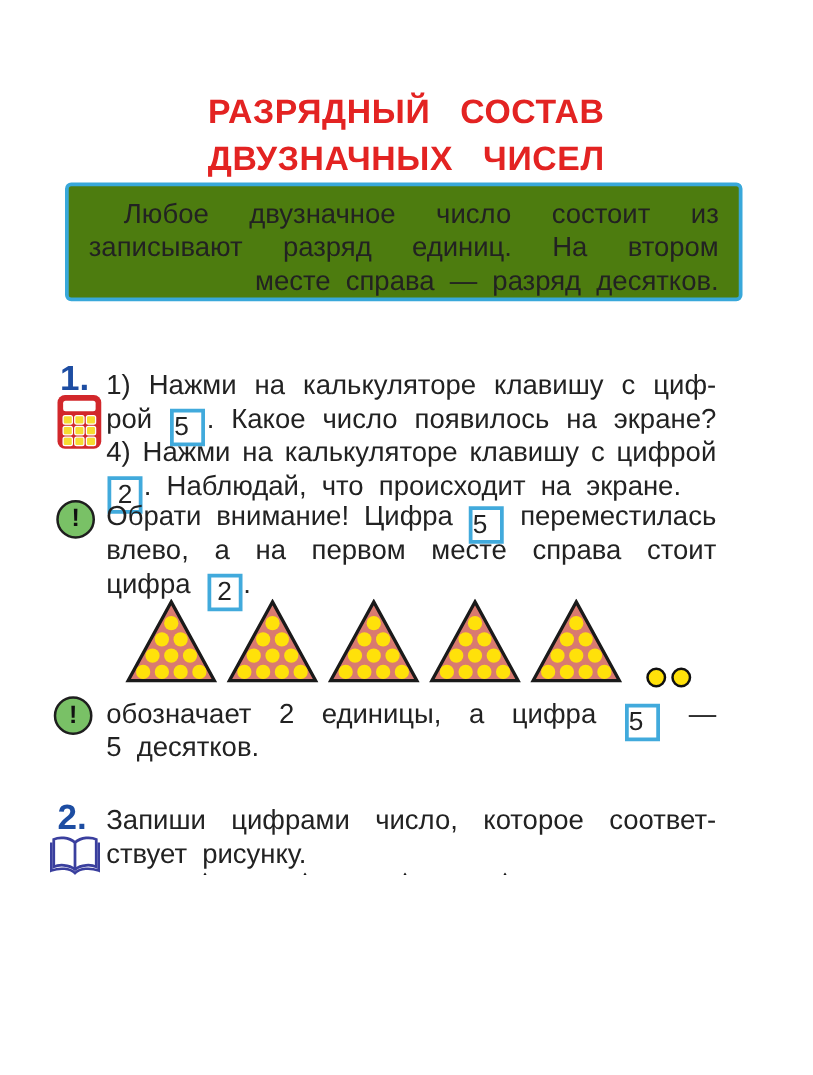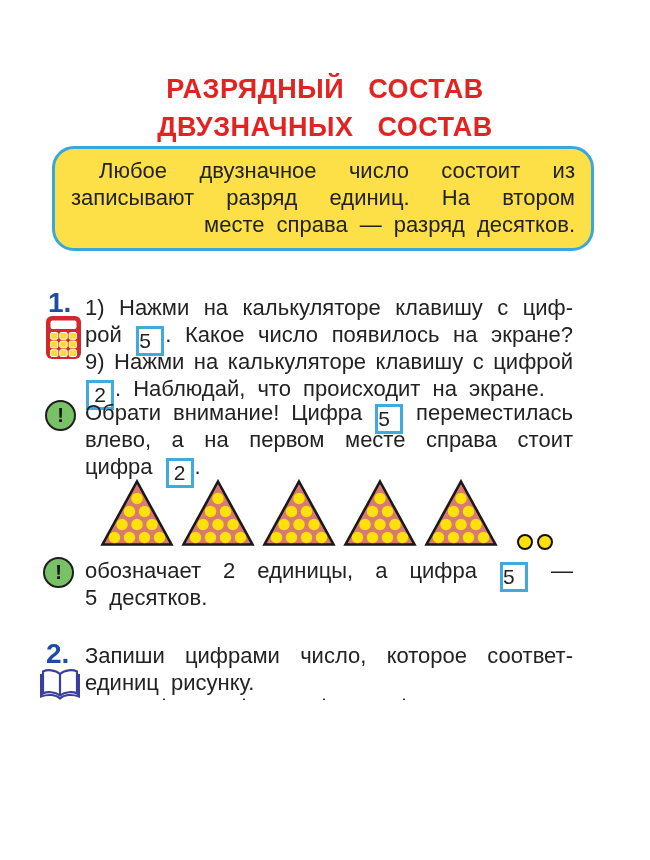--- a/index.html
+++ b/index.html
@@ -9,22 +9,22 @@
   }
   
   .title {
     position:absolute; left:0; right:0; top:70px; text-align:center;
     color:#E32322; font-weight:bold; font-size:27px; line-height:38px;
     word-spacing:16px; letter-spacing:0.5px;
   }
   
   .infobox {
     position:absolute; left:52px; top:146px; width:504px;
-    padding:8px 16px 10px 16px;
-    background:#fde047; border:3px solid #38A8DA; border-radius:22px;
+    padding:8px 16px 0 16px;
+    background:#4d7c0f; border:3px solid #38A8DA; border-radius:5px;
   }
   .infobox .line { font-size:22px; line-height:27px; height:27px; }
   
   .textcol { position:absolute; left:85px; width:488px; }
   .textcol .line { font-size:22px; line-height:27px; height:27px; }
   .line { overflow:visible; }
   .ljustify { text-align:justify; text-align-last:justify; }
   .lleft    { text-align:left;  word-spacing:6px; }
   .lcenter  { text-align:right; word-spacing:6px; }
   .indent   { text-indent:28px; }
@@ -64,21 +64,21 @@
     font-size:25px; font-weight:bold; text-align:center; line-height:40px;
   }
 </style>
 </head>
 <body>
 
 <div class="page">
 
   <div class="title">
     <div>РАЗРЯДНЫЙ СОСТАВ</div>
-    <div>ДВУЗНАЧНЫХ СОСТАВ</div>
+    <div>ДВУЗНАЧНЫХ ЧИСЕЛ</div>
   </div>
 
   <div class="infobox">
       <div class="line ljustify indent">Любое двузначное число состоит из</div>
       <div class="line ljustify">записывают разряд единиц. На втором</div>
       <div class="line lcenter">месте справа — разряд десятков.</div>
     </div>
 
   <div class="marker" style="left:48px; top:289px;">1.</div>
 
@@ -96,21 +96,21 @@
         <rect x="5.5" y="34.7" width="7.4" height="6.8" rx="1.5"></rect>
           <rect x="14.8" y="34.7" width="7.4" height="6.8" rx="1.5"></rect>
           <rect x="24.1" y="34.7" width="7.4" height="6.8" rx="1.5"></rect>
       </g>
     </svg>
   </div>
 
   <div class="textcol" style="top:294px;">
       <div class="line ljustify">1) Нажми на калькуляторе клавишу с циф-</div>
       <div class="line ljustify">рой <span class="digit-box">5</span>. Какое число появилось на экране?</div>
-      <div class="line ljustify">9) Нажми на калькуляторе клавишу с цифрой</div>
+      <div class="line ljustify">4) Нажми на калькуляторе клавишу с цифрой</div>
       <div class="line lleft"><span class="digit-box">2</span>. Наблюдай, что происходит на экране.</div>
     </div>
 
   <div class="badge" style="left:45px; top:400px;">!</div>
   <div class="textcol" style="top:399px;">
       <div class="line ljustify">Обрати внимание! Цифра <span class="digit-box">5</span> переместилась</div>
       <div class="line ljustify">влево, а на первом месте справа стоит</div>
       <div class="line lleft">цифра <span class="digit-box">2</span>.</div>
     </div>
 
@@ -197,21 +197,21 @@
   <div class="icon" style="left:40px; top:668px;">
     <svg width="40" height="32" viewBox="0 0 40 32">
       <path d="M1 6 L1 28.5 C8 26 16 26.5 20 30.5 C24 26.5 32 26 39 28.5 L39 6" fill="none" stroke="#3A3F9E" stroke-width="2"></path>
       <path d="M20 6 C15 1.5 7 1.5 3 3.5 L3 25.5 C7 23.5 15 23.5 20 27.5 C25 23.5 33 23.5 37 25.5 L37 3.5 C33 1.5 25 1.5 20 6 Z" fill="#ffffff" stroke="#3A3F9E" stroke-width="2.2"></path>
       <path d="M20 6 L20 27.5" stroke="#3A3F9E" stroke-width="2.2" fill="none"></path>
     </svg>
   </div>
 
   <div class="textcol" style="top:642px;">
       <div class="line ljustify">Запиши цифрами число, которое соответ-</div>
-      <div class="line lleft">единиц рисунку.</div>
+      <div class="line lleft">ствует рисунку.</div>
     </div>
 
   <div class="figure" id="figure2">
       <svg width="74" height="68" viewBox="0 0 74 68">
         <polygon points="37,2.5 71.5,65.5 2.5,65.5" fill="#D97A70" stroke="#1A1A1A" stroke-width="2.6"></polygon>
         <circle cx="37" cy="19.5" r="5.7" fill="#FFE10A"></circle>
         <circle cx="29.5" cy="32.5" r="5.7" fill="#FFE10A"></circle>
         <circle cx="44.5" cy="32.5" r="5.7" fill="#FFE10A"></circle>
         <circle cx="22" cy="45.5" r="5.7" fill="#FFE10A"></circle>
         <circle cx="37" cy="45.5" r="5.7" fill="#FFE10A"></circle>

